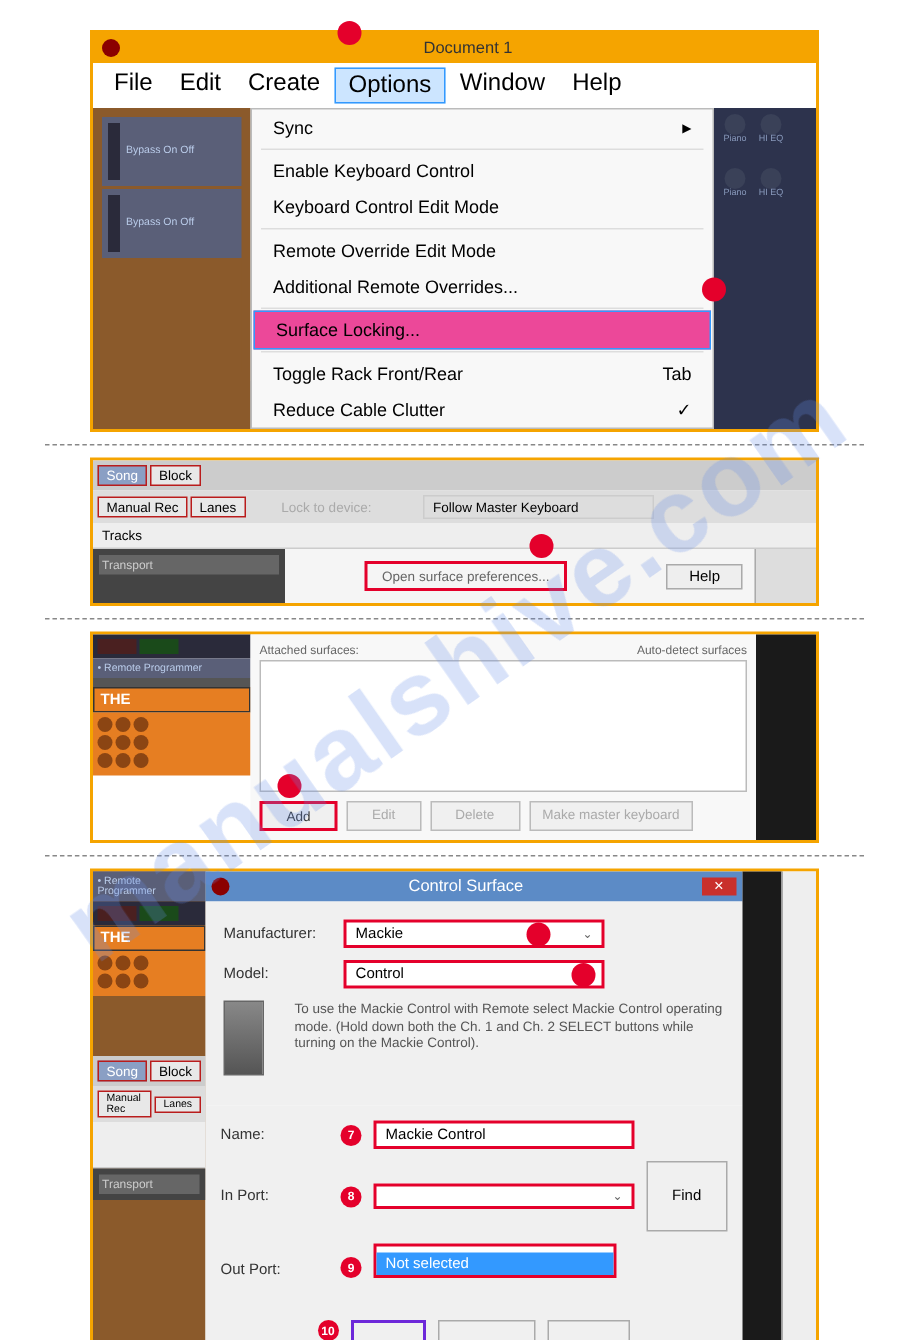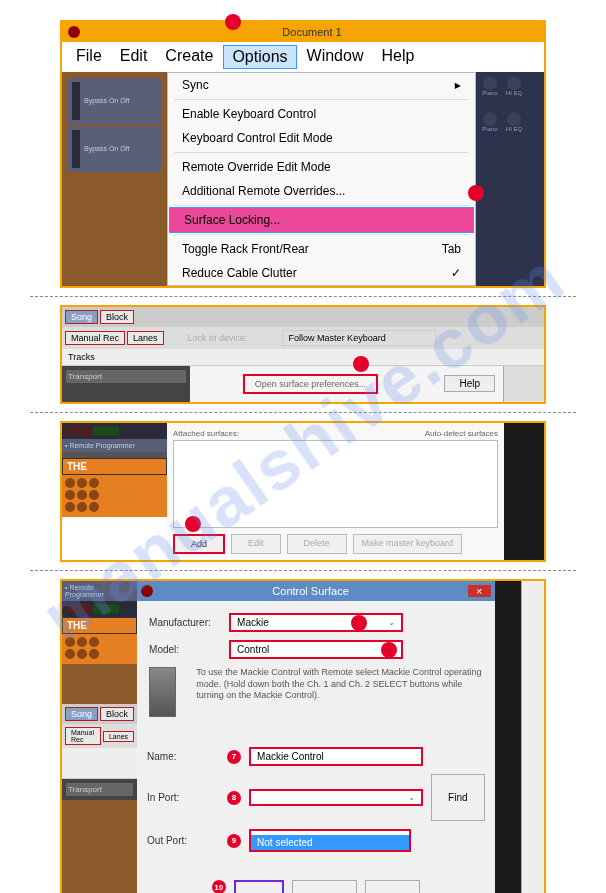--- a/index.html
+++ b/index.html
@@ -328,21 +328,21 @@
       </div>
       <div class="cs-row">
         <span class="cs-lab">In Port:</span>
         <span class="numcircle">8</span>
         <span class="cs-dd redbox">
               <span></span>
               <span class="chev">⌄</span>
             </span>
         <span class="fbtn">Find</span>
       </div>
-      <div class="cs-row" style="align-items:center">
+      <div class="cs-row" style="align-items:flex-end">
         <span class="cs-lab">Out Port:</span>
         <span class="numcircle">9</span>
         <div class="dd-open" style="width:158px">
           <div class="dd-item"></div>
           <div class="dd-item sel">Not selected</div>
         </div>
       </div>
     </div>
     <div class="cs-footer">
       <span class="numcircle">10</span>

